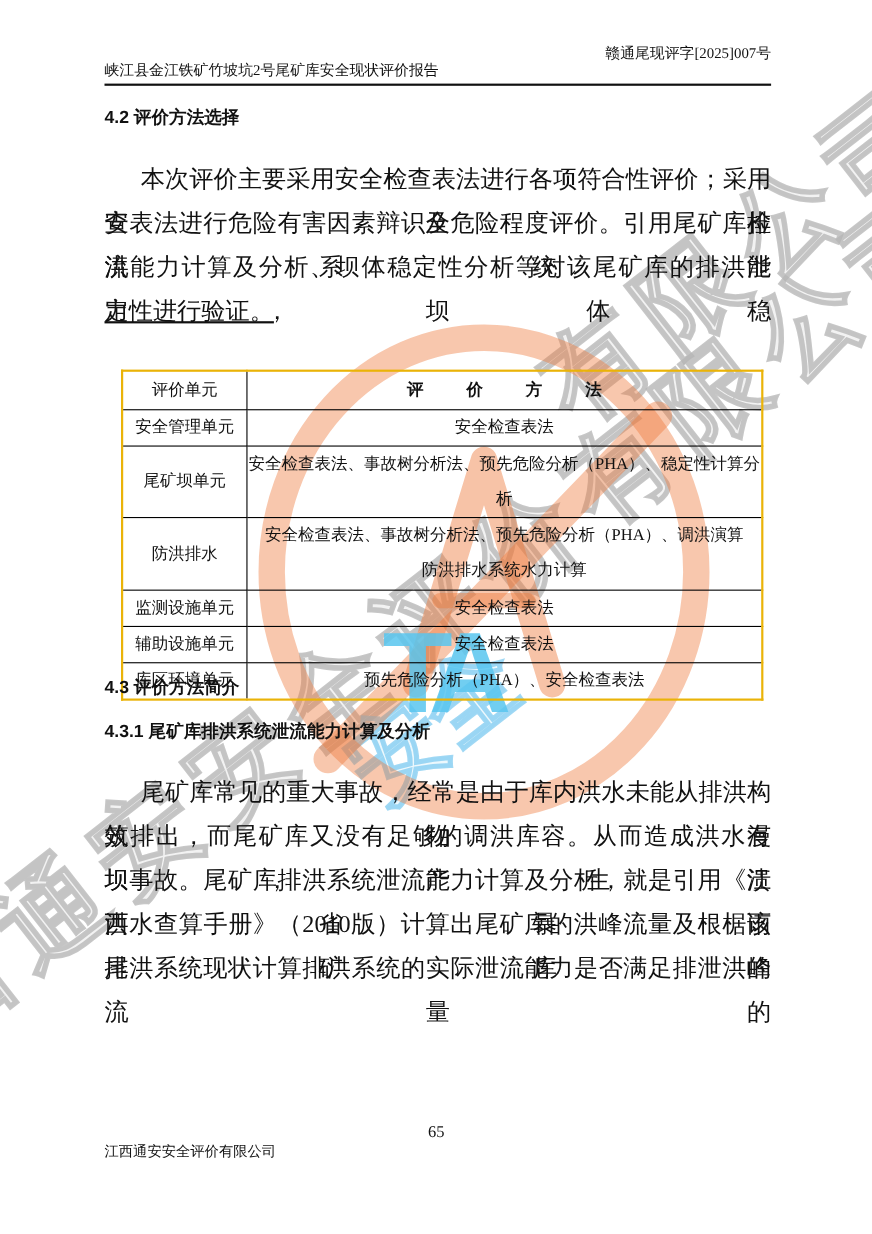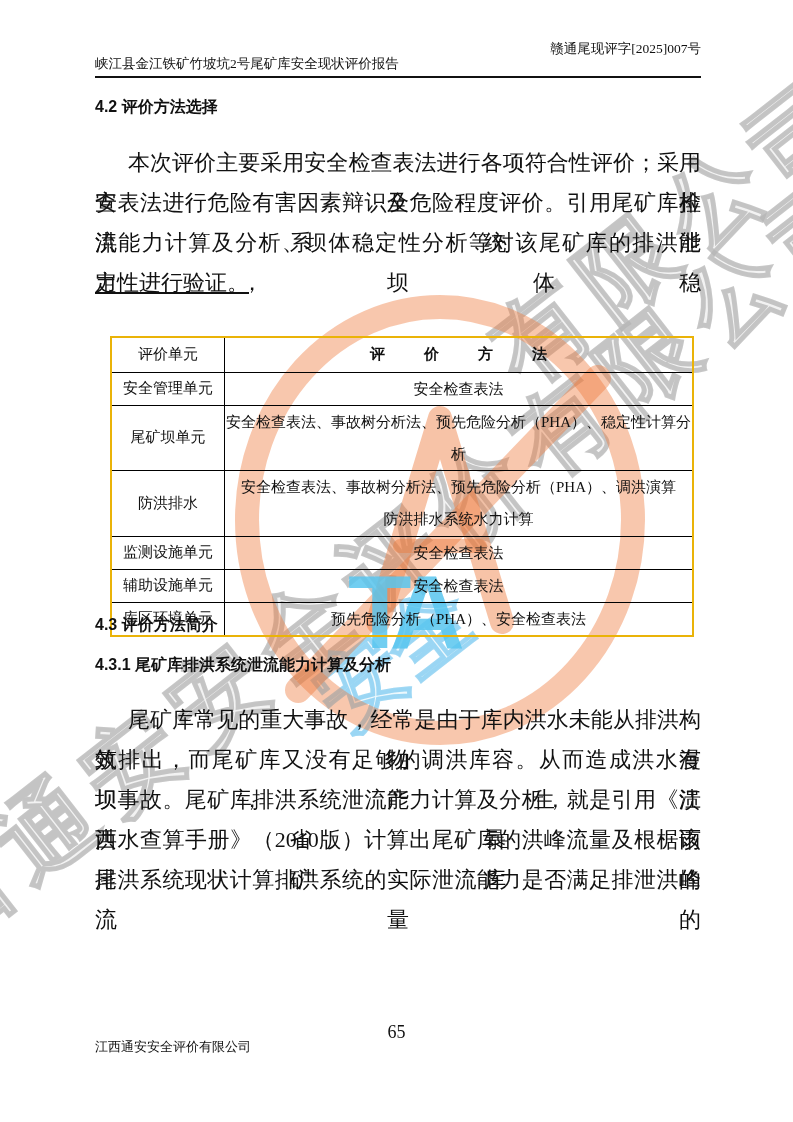--- a/index.html
+++ b/index.html
@@ -38,21 +38,21 @@
   .tcap .lbl{position:absolute;left:40px;top:0;}
   .tcap .ttl{position:absolute;left:0;width:100%;text-align:center;letter-spacing:2px;}
   table.eval{position:absolute;left:110px;top:336px;width:584px;border-collapse:collapse;
              font-size:15px;table-layout:fixed;}
   table.eval td{border:1px solid #000;text-align:center;vertical-align:middle;padding:0;}
   table.eval{border:2px solid #eab308;}
   td.c1{width:112px;}
   tr.h-hdr{height:35px;}  tr.h-n{height:33px;}  tr.h-t{height:66px;}  tr.h-s{height:27px;}
   .mspread{letter-spacing:2.6em;text-indent:2.6em;font-weight:bold;}
   .mline{line-height:32px;font-size:15px;}
-  .pgnum{left:0;top:1022px;width:100%;text-align:center;font-size:18px;}
+  .pgnum{left:0;top:1022px;width:100%;text-align:center;font-size:15px;}
   .foot{left:95px;top:1038px;font-size:13px;}
 </style>
 </head>
 <body>
 
 <div id="wm">
   <div class="wm-gray wm-g1">江西通安安全评价有限公司</div>
   <div class="wm-gray wm-g2">有限公司</div>
   <div class="wm-blue-outline">安全</div>
 

